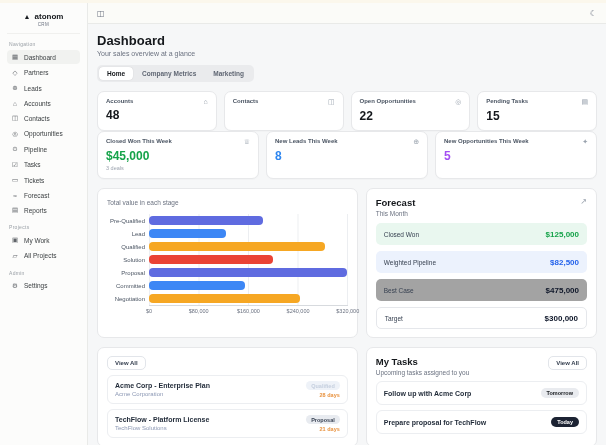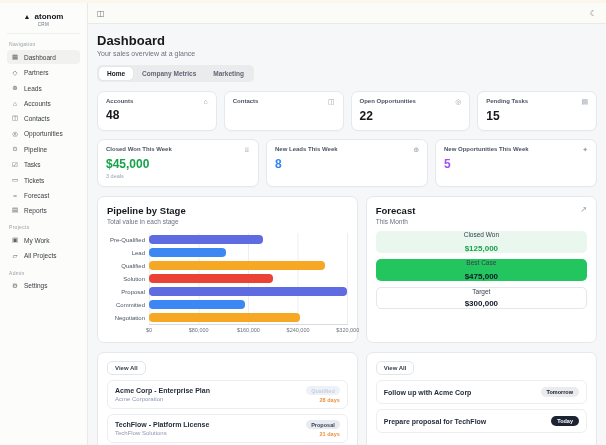--- a/index.html
+++ b/index.html
@@ -29,21 +29,21 @@
   .tb-icon { font-size:8px; color:#6b7280; cursor:pointer; }
   .content { flex:1; padding:9px 9px 0; overflow:hidden; }
   .page-title { font-size:13px; font-weight:bold; color:#15181c; }
   .page-subtitle { font-size:7px; color:#6b7280; margin-top:2px; }
 
   .tabs { display:inline-flex; background:#eaebed; border-radius:5px; padding:2px; margin-top:8px; gap:1px; }
   .tab { font-size:6.5px; font-weight:bold; color:#5f6673; padding:3px 8px; border-radius:4px; cursor:pointer; }
   .tab.active { background:#fff; color:#15181c; box-shadow:0 0 1px rgba(0,0,0,.2); }
 
   .cards4 { display:grid; grid-template-columns:repeat(4,1fr); gap:7px; margin-top:9px; }
-  .cards3 { display:grid; grid-template-columns:repeat(3,1fr); gap:7px; margin-top:8px; }
+  .cards3 { display:grid; grid-template-columns:repeat(3,1fr); gap:7px; }
   .card { background:#fff; border:1px solid #e7e8ea; border-radius:7px; padding:6px 8px 7px;
     box-shadow:0 1px 1px rgba(0,0,0,.02); }
   .card-top { display:flex; justify-content:space-between; align-items:flex-start; }
   .card-label { font-size:6px; color:#4b5563; font-weight:bold; }
   .card-icon { font-size:7px; color:#9aa3ae; }
   .card-value { font-size:12px; font-weight:bold; color:#15181c; margin-top:3px; }
   .card-value.green { color:#16a34a; } .card-value.blue { color:#2e86f0; } .card-value.purple { color:#a34ef3; }
   .card-sub { font-size:5.5px; color:#9ca3af; margin-top:2px; }
 
   .panels { display:grid; grid-template-columns:1.06fr .94fr; gap:8px; margin-top:9px; }
@@ -62,24 +62,24 @@
   .chart-cat { width:42px; font-size:6px; color:#4b5563; text-align:right; padding-right:4px; }
   .chart-track { flex:1; height:100%; display:flex; align-items:center; position:relative;
     background:linear-gradient(to right,#eceef1 1px,transparent 1px); background-size:25% 100%;
     border-right:1px solid #eceef1; }
   .chart-bar { height:9px; border-radius:4px; cursor:pointer; }
   .chart-axis { display:flex; margin-left:42px; position:relative; height:10px; border-top:1px solid #d7dade; }
   .chart-tick { position:absolute; top:2px; transform:translateX(-50%); font-size:5.5px; color:#6b7280; white-space:nowrap; }
 
   
   .f-row { display:flex; justify-content:space-between; align-items:center; height:22px;
-    border-radius:5px; padding:0 8px; margin-top:6px;flex-direction:column; }
+    border-radius:5px; padding:0 8px; margin-top:6px; }
   .f-row.green { background:#e9f7ef; } .f-row.green .f-val { color:#16a34a; }
   .f-row.blue { background:#ecf2fd; } .f-row.blue .f-val { color:#2563eb; }
-  .f-row.gray { background:#22c55e; }
+  .f-row.gray { background:#a3a3a3; }
   .f-row.plain { background:#fff; border:1px solid #e5e7eb; }
   .f-label { font-size:6.5px; color:#374151; }
   .f-val { font-size:8px; font-weight:bold; color:#0f172a; }
 
   
   .list-row-wrap { display:grid; grid-template-columns:1.06fr .94fr; gap:8px; margin-top:9px; }
   .li-row { display:flex; justify-content:space-between; align-items:center; border:1px solid #eceef1;
     border-radius:6px; padding:5px 7px; margin-top:5px; cursor:pointer; background:#fff; }
   .li-title { font-size:7px; font-weight:bold; color:#1f2937; }
   .li-sub { font-size:6px; color:#8c98b4; margin-top:2px; }
@@ -240,21 +240,20 @@
             <span class="card-label">New Opportunities This Week</span>
             <span class="card-icon">✦</span>
           </div>
           <div class="card-value purple">5</div>
         </div>
       </div>
 
       
       <div class="panels">
         <div class="panel">
-          <div class="panel-title">Pipeline by Stage</div>
           <div class="panel-subtitle">Total value in each stage</div>
           <div class="chart">
             <div id="chart-rows">
                 <div class="chart-row">
                   <span class="chart-cat">Pre-Qualified</span>
                   <div class="chart-track">
                     <div class="chart-bar" style="width: 57.8125%; background: rgb(95, 107, 224);"></div>
                   </div>
                 </div>
                 <div class="chart-row">
@@ -309,20 +308,24 @@
             <div>
               <div class="panel-title">Forecast</div>
               <div class="panel-subtitle">This Month</div>
             </div>
             <span class="panel-icon">↗</span>
           </div>
           <div class="f-row green">
             <span class="f-label">Closed Won</span>
             <span class="f-val">$125,000</span>
           </div>
+          <div class="f-row blue">
+            <span class="f-label">Weighted Pipeline</span>
+            <span class="f-val">$82,500</span>
+          </div>
           <div class="f-row gray">
             <span class="f-label">Best Case</span>
             <span class="f-val">$475,000</span>
           </div>
           <div class="f-row plain">
             <span class="f-label">Target</span>
             <span class="f-val">$300,000</span>
           </div>
         </div>
       </div>
@@ -351,20 +354,24 @@
             <div class="li-right">
               <span class="badge solid">Proposal</span>
               <span class="days">21 days</span>
             </div>
           </div>
 
         </div>
 
         <div class="panel">
           <div class="panel-head">
+            <div>
+              <div class="panel-title">My Tasks</div>
+              <div class="panel-subtitle">Upcoming tasks assigned to you</div>
+            </div>
             <button class="viewall-btn">View All</button>
           </div>
           <div class="task-row">
             <span class="li-title">Follow up with Acme Corp</span>
             <span class="pill soft">Tomorrow</span>
           </div>
           <div class="task-row">
             <span class="li-title">Prepare proposal for TechFlow</span>
             <span class="pill dark">Today</span>
           </div>

